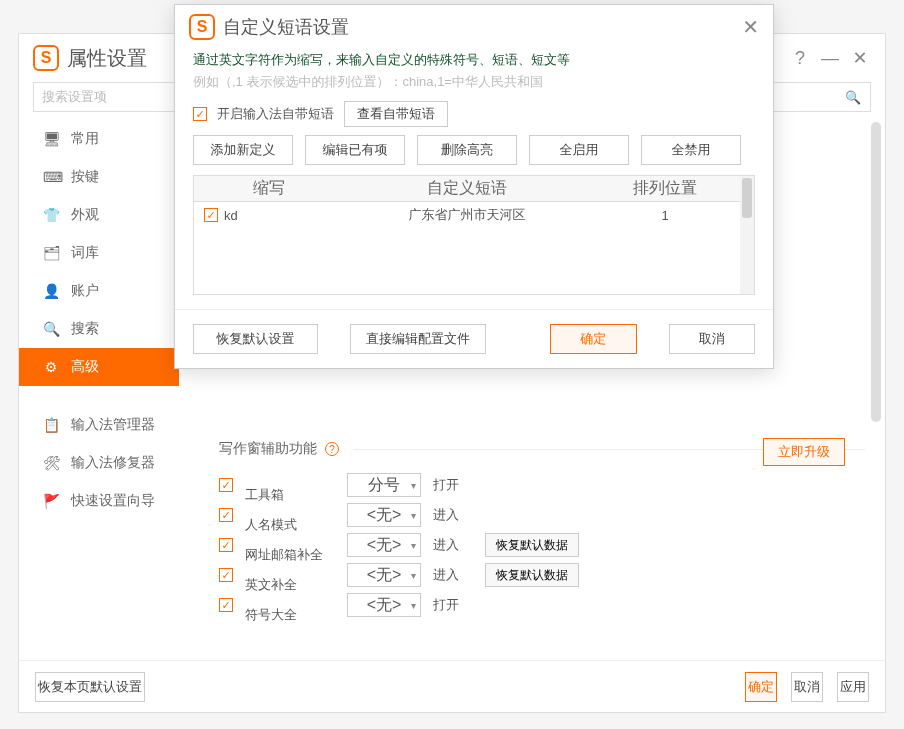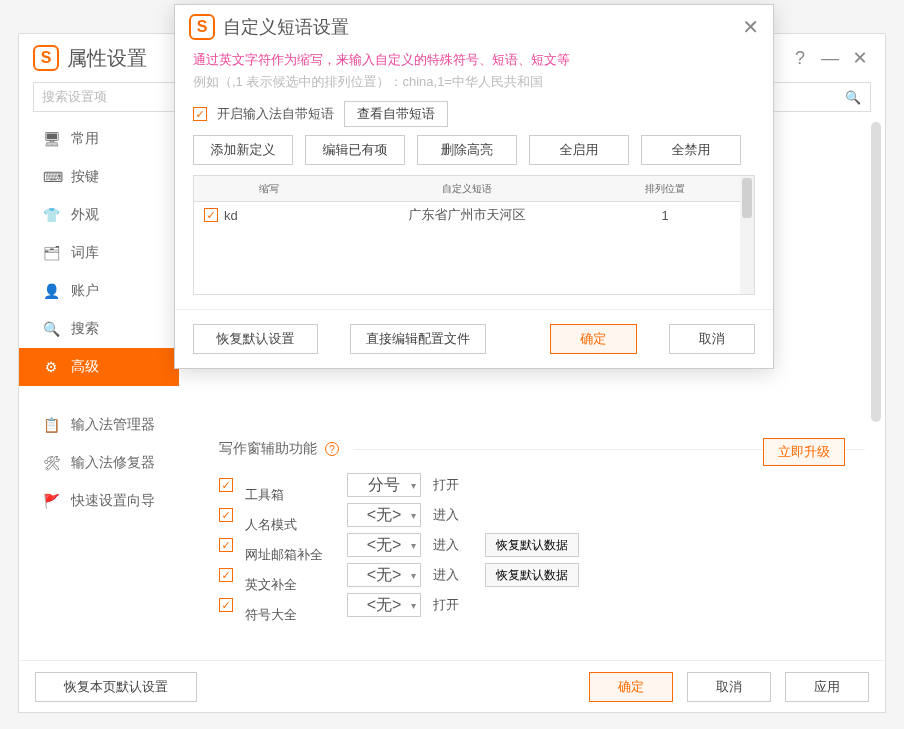--- a/index.html
+++ b/index.html
@@ -59,40 +59,40 @@
   .aux-action{ width:40px;}
   .mini-btn{ border:1px solid #ccc; background:#f8f8f8; height:24px; padding:0 10px; font-size:12px;}
 
   .scrollbar { position:absolute; right:4px; top:88px; bottom:60px; width:10px;}
   .scroll-thumb{ position:absolute; top:0; width:100%; height:300px; background:#ddd; border-radius:5px;}
 
   .main-footer{
     position:absolute; left:0; right:0; bottom:0; height:52px;
     border-top:1px solid #eee; display:flex; align-items:center; padding:0 16px; gap:14px;
   }
-  .btn{ height:30px; padding:0 28px; border:1px solid #ccc; background:#fff; font-size:13px; color:#444; cursor:pointer;}
+  .btn{ height:30px; padding:0 2px; border:1px solid #ccc; background:#fff; font-size:13px; color:#444; cursor:pointer;}
   .btn.primary{ border-color:#ff6a00; color:#ff6a00; background:#fff7ef;}
 
   
   .dialog {
     position:absolute; left:174px; top:4px; width:600px;
     background:#fff; border:1px solid #ccc; box-shadow:0 4px 20px rgba(0,0,0,.15);
     z-index:10;
   }
   .dlg-titlebar{ height:44px; display:flex; align-items:center; padding:0 14px; gap:8px;}
   .dlg-title{ font-size:18px; color:#555;}
   .dlg-close{ margin-left:auto; font-size:20px; color:#888; cursor:pointer;}
   .dlg-body{ padding:0 18px 14px; font-size:13px; color:#555;}
-  .hint1{ line-height:22px; color:#ec4899;}
+  .hint1{ line-height:22px; color:#14532d;}
   .hint2{ line-height:22px; color:#bbb; margin-bottom:8px;}
   .row{ display:flex; align-items:center; gap:10px; margin:6px 0;}
   .toolbar{ display:flex; gap:12px; margin:8px 0 10px;}
   .toolbar .btn{ width:100px; padding:0;}
   .table{ border:1px solid #ddd; }
-  .thead{ display:flex; background:#f7f7f7; border-bottom:1px solid #ddd; height:26px; align-items:center; font-size:10px; color:#666;gap:12px;}
+  .thead{ display:flex; background:#f7f7f7; border-bottom:1px solid #ddd; height:26px; align-items:center; font-size:16px; color:#666;gap:12px;}
   .tcol1{ width:150px; text-align:center;}
   .tcol2{ flex:1; text-align:center;}
   .tcol3{ width:150px; text-align:center;}
   .trow{ display:flex; height:26px; align-items:center; font-size:13px;}
   .trow .tcol1{ text-align:left; padding-left:10px; display:flex; align-items:center; gap:6px;}
   .table-body{ height:92px;}
   .table-scroll{ width:14px; background:#f3f3f3; position:relative;}
   .table-scroll-thumb{ position:absolute; top:2px; left:2px; right:2px; height:40px; background:#d0d0d0; border-radius:3px;}
   .table-wrap{ display:flex;}
   .table-main{ flex:1;}

